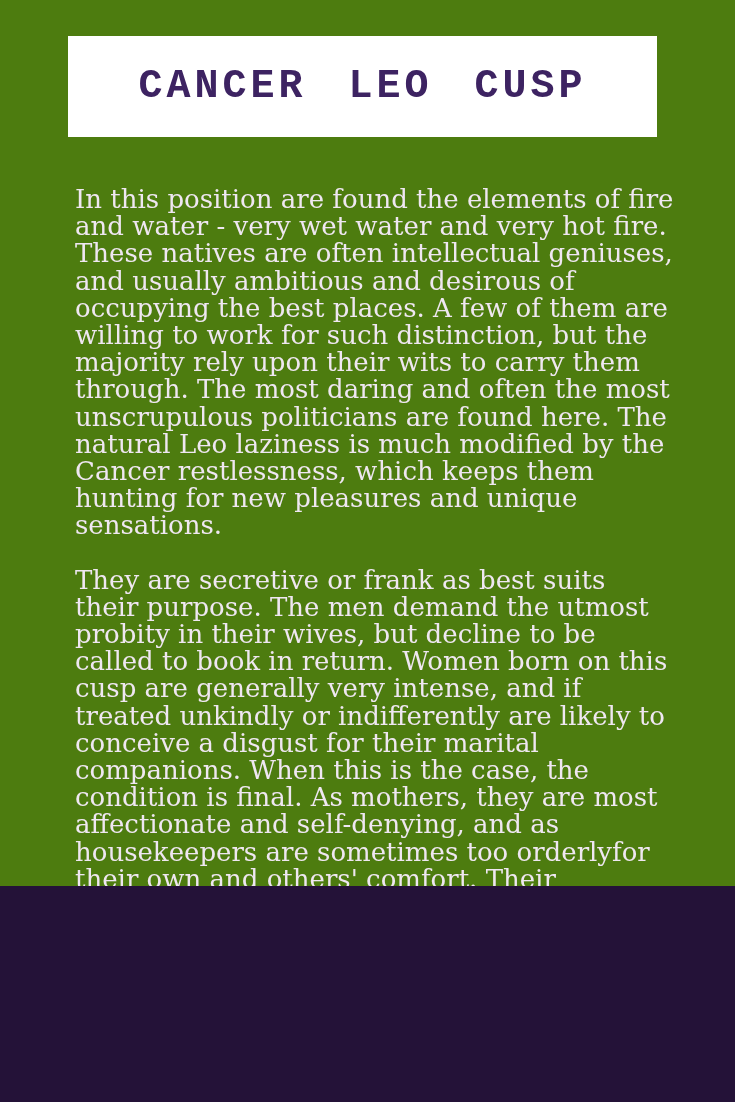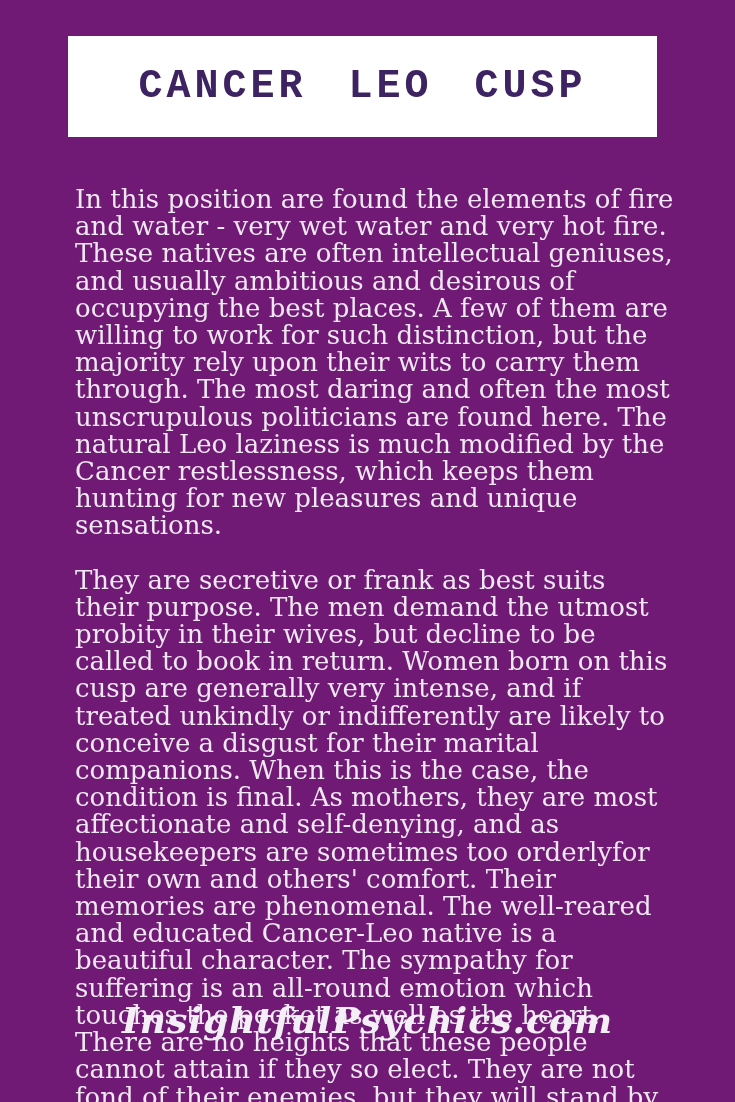--- a/index.html
+++ b/index.html
@@ -4,23 +4,23 @@
 <style>
   html, body {
     margin: 0;
     padding: 0;
     background: #241238;
     font-family: "DejaVu Serif", serif;
   }
   .canvas {
     position: relative;
     width: 735px;
-    height: 1102px;
+    height: 886px;
     margin: 0 auto;
-    background: #701a75;
+    background: #4d7c0f;
     overflow: hidden;
   }
   .header-box {
     position: absolute;
     left: 68px;
     top: 36px;
     width: 589px;
     height: 101px;
     background: #ffffff;
     display: flex;

